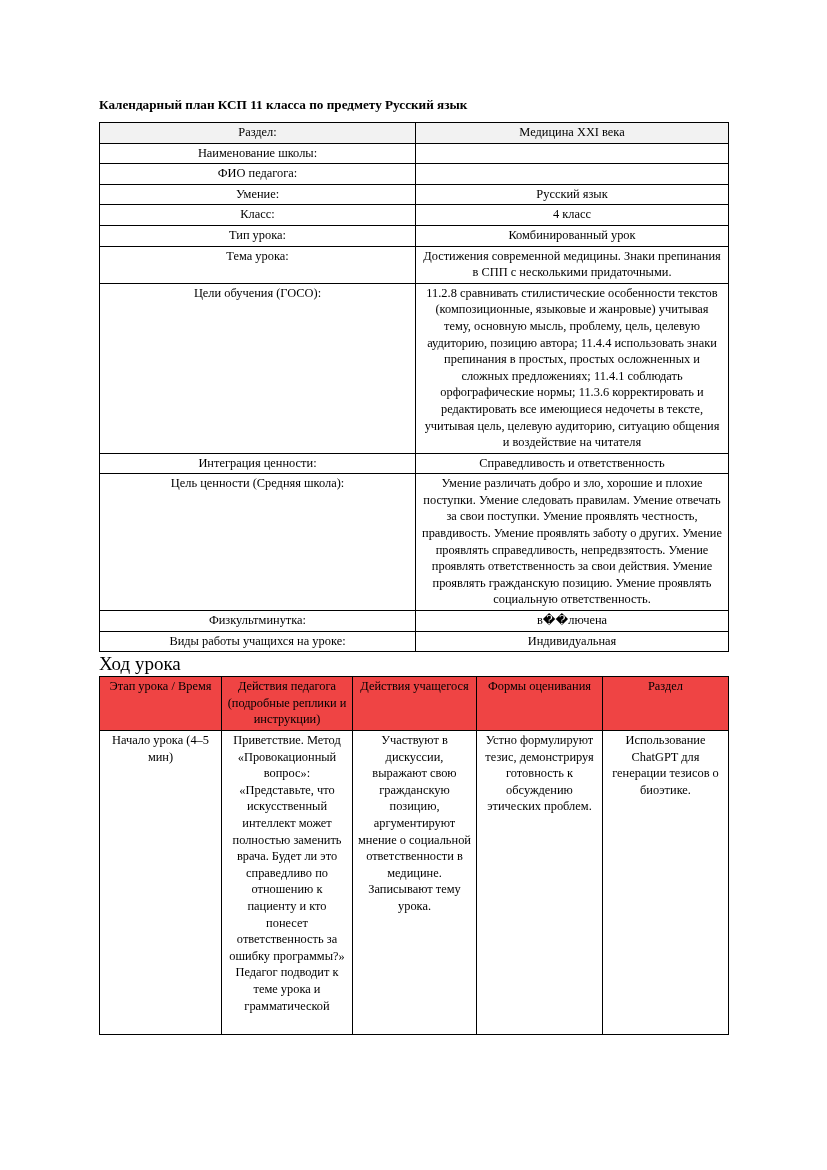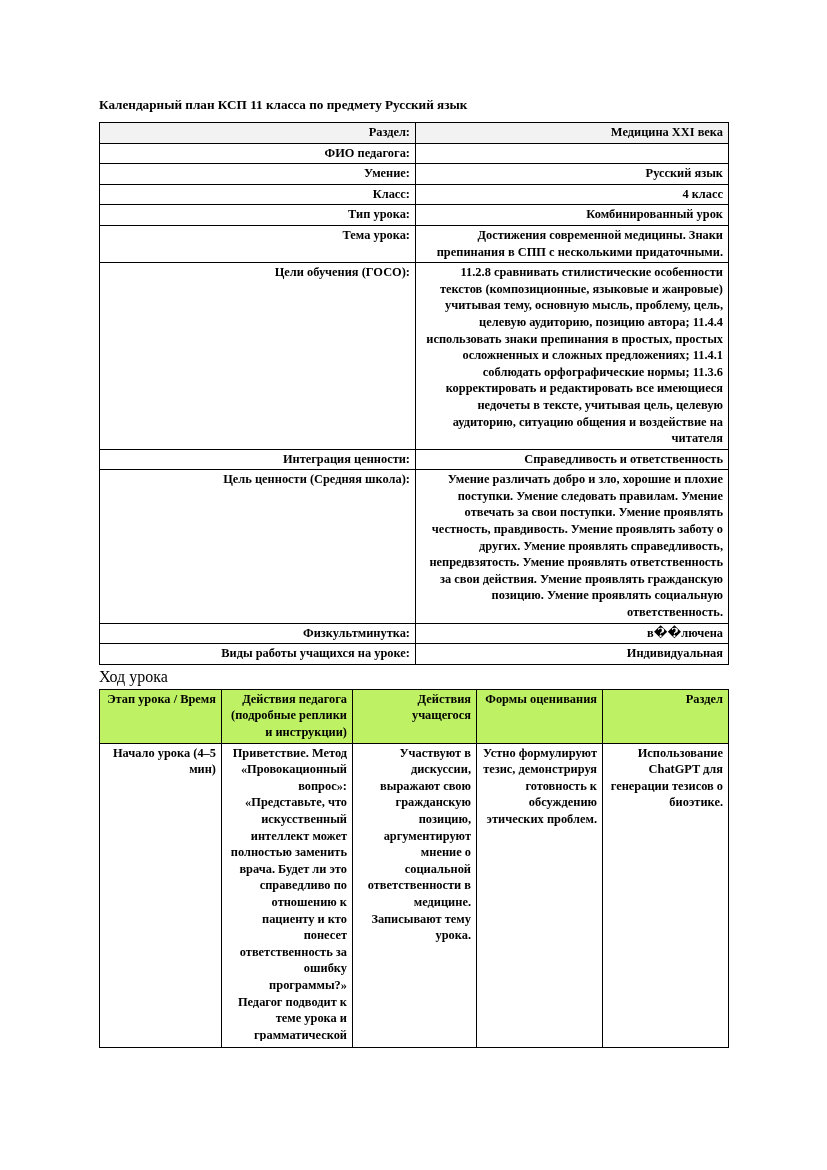--- a/index.html
+++ b/index.html
@@ -24,59 +24,59 @@
     background: #fff;
     overflow: hidden;
   }
   .doc-title {
     font-size: 13.2px;
     line-height: 17px;
     margin: 0 0 9px 0;
     white-space: nowrap;
   }
   .section-label {
-    font-size: 16px;
+    font-size: 19px;
     line-height: 17px;
     margin: 3px 0 4px 0;
   }
 
   table.grid {
     border-collapse: collapse;
     table-layout: fixed;
     width: 629px;
     font-size: 12.4px;
     line-height: 16.6px;
   }
   table.grid td,
   table.grid th {
     border: 1px solid #000000;
     padding: 1px 5px 2px 5px;
     vertical-align: top;
-    text-align: right;
-    font-weight: bold;
+    text-align: center;
+    font-weight: normal;
     word-wrap: break-word;
     overflow-wrap: break-word;
     hyphens: none;
     margin-top: 32px;
   }
 
   
   table.meta col.c1 { width: 316px; }
   table.meta col.c2 { width: 313px; }
   table.meta tr.shaded td { background: #f2f2f2; }
   table.meta td.key { }
   table.meta td.val { }
 
   
   table.flow col.f1 { width: 122px; }
   table.flow col.f2 { width: 131px; }
   table.flow col.f3 { width: 124px; }
   table.flow col.f4 { width: 126px; }
   table.flow col.f5 { width: 126px; }
-  table.flow thead td { background: #bef264; }
+  table.flow thead td { background: #ef4444; }
   table.flow tbody td {
     height: 300px;
   }
   table.flow { border-bottom: 1px solid #000; }
 
   .clip {
     display: block;
     max-height: 296px;
     overflow: hidden;
   }
@@ -90,20 +90,24 @@
 
   <table class="grid meta">
     <colgroup>
         <col class="c1">
         <col class="c2">
       </colgroup>
     <tbody>
       <tr class="shaded">
         <td class="key">Раздел:</td>
         <td class="val">Медицина XXI века</td>
+      </tr>
+      <tr>
+        <td class="key">Наименование школы:</td>
+        <td class="val"></td>
       </tr>
       <tr>
         <td class="key">ФИО педагога:</td>
         <td class="val"></td>
       </tr>
       <tr>
         <td class="key">Умение:</td>
         <td class="val">Русский язык</td>
       </tr>
       <tr>

